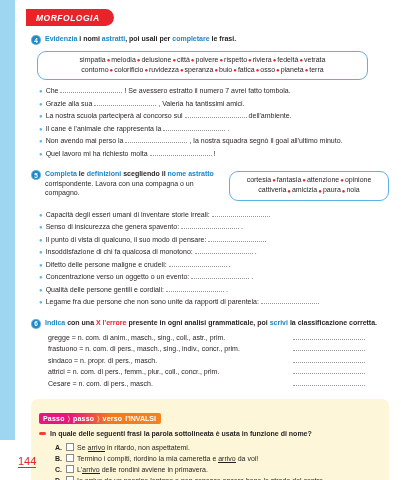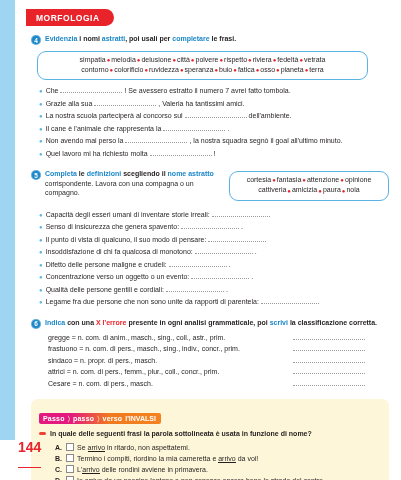--- a/index.html
+++ b/index.html
@@ -21,21 +21,21 @@
   .section-tab{
     position:absolute;left:26px;top:9px;
     height:17px;min-width:86px;
     background:#e8232a;
     border-radius:0 9px 9px 0;
     display:flex;align-items:center;
     padding:0 14px 0 10px;
     box-sizing:border-box;
   }
   .section-tab span{
-    color:#fff;font-size:8.5px;font-weight:bold;letter-spacing:.5px;
+    color:#fff;font-size:8.5px;font-weight:bold;letter-spacing:.5px;font-style:italic;
   }
 
   .content{position:absolute;left:0;top:0;width:401px;}
 
   
   .ex{position:relative;margin:0 0 0 0;}
   .ex-head{
     display:flex;align-items:flex-start;gap:4px;
     padding-left:31px;padding-right:12px;
   }
@@ -127,22 +127,22 @@
   .opt .box{
     width:6px;height:6px;border:1px solid #8a8a8a;background:#fff;
     flex:0 0 auto;
   }
   .opt .otext{font-size:7px;color:#231f20;}
   .u{border-bottom:1px solid #231f20;}
 
   
   .pageno{
     position:absolute;left:18px;bottom:12px;
-    font-size:14px;font-weight:bold;color:#e8232a;
-    border-bottom:1.5px solid #e8232a;padding-bottom:15px;
+    font-size:11px;font-weight:normal;color:#e8232a;
+    border-bottom:1.5px solid #e8232a;padding-bottom:1px;
     line-height:10px;
   }
 </style>
 </head>
 <body>
 
 <div class="page">
 
   <div class="edge-strip"></div>
 

